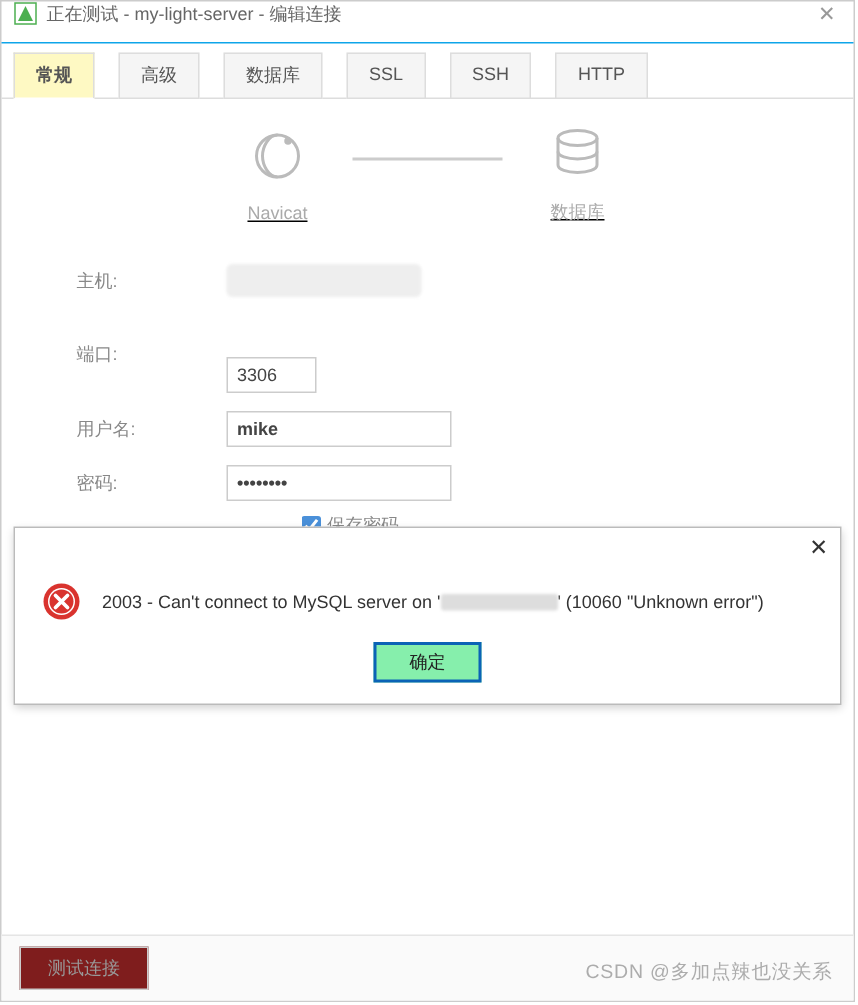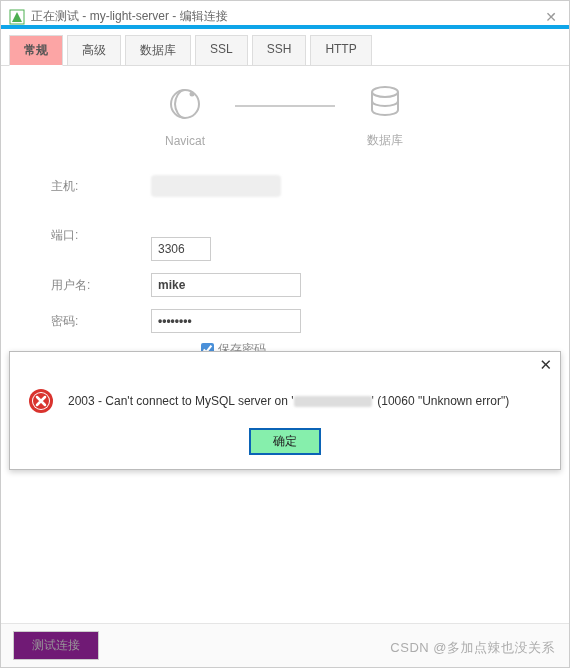--- a/index.html
+++ b/index.html
@@ -1,46 +1,46 @@
 <!DOCTYPE html>
 <html><head>
   <meta charset="utf-8">
   <style>
     * { box-sizing: border-box; margin: 0; padding: 0; font-family: "Microsoft YaHei", sans-serif; }
     body { width: 572px; height: 670px; background: #fff; position: relative; }
     .window { width: 570px; height: 668px; border: 1px solid #ccc; position: relative; background: #fff; }
-    .titlebar { height: 28px; display: flex; align-items: flex-end; padding: 0 8px; border-bottom: 4px solid #0ea5e9; font-size: 12px; color: #666; }
+    .titlebar { height: 28px; display: flex; align-items: flex-start; padding: 0 8px; border-bottom: 1px solid #0ea5e9; font-size: 12px; color: #666; }
     .app-icon { width: 16px; height: 16px; margin-right: 6px; display: inline-flex; align-items: center; justify-content: center; }
     .close-x { margin-left: auto; font-size: 14px; color: #999; cursor: pointer; padding: 0 4px; }
     .tabs { display: flex; padding-left: 8px; margin-top: 6px; }
     .tab { padding: 6px 14px; font-size: 12px; color: #555; border: 1px solid transparent; cursor: pointer; background: #f5f5f5; border: 1px solid #ddd; }
-    .tab.active { background: #fca5a5; border-bottom: 1px solid #fff; font-weight: bold; }
-    .tab + .tab { margin-left: 4px; }
+    .tab.active { background: #fef9c3; border-bottom: 1px solid #fff; font-weight: bold; }
+    .tab + .tab { margin-left: 16px; }
     .tabrow-border { border-bottom: 1px solid #ddd; margin-top: -1px; }
     .diagram { display: flex; align-items: center; justify-content: center; gap: 30px; padding: 16px 0 6px; }
-    .diagram-col { display: flex; flex-direction: column; align-items: center; gap: 6px; }
+    .diagram-col { display: flex; flex-direction: column; align-items: center; gap: 6px; text-decoration: underline; }
     .diagram-label { font-size: 12px; color: #aaa; }
     .diag-line { width: 100px; height: 2px; background: #ccc; margin-bottom: 20px; }
     .form { padding: 10px 20px 0 50px; }
     .row { display: flex; align-items: center; margin-bottom: 12px; }
     .row label { width: 100px; font-size: 12px; color: #888; }
     .txt { height: 24px; border: 1px solid #ccc; padding: 2px 6px; font-size: 12px; color: #444; }
     .txt.full { width: 340px; }
     .txt.small { width: 60px; margin-top: 28px; }
     .txt.med { width: 150px; font-weight: bold; }
     .blurred { width: 130px; height: 22px; background: #eee; border-radius: 4px; filter: blur(1px); }
     .chk-row { margin-left: 150px; display: flex; align-items: center; gap: 4px; font-size: 12px; color: #888; margin-top: -4px; }
     .dialog { position: absolute; top: 350px; left: 8px; right: 8px; border: 1px solid #bbb; background: #fff; box-shadow: 0 2px 6px rgba(0,0,0,0.2); }
     .dialog-head { display: flex; justify-content: flex-end; padding: 4px 8px; }
     .dialog-body { display: flex; align-items: center; gap: 14px; padding: 10px 18px 14px; font-size: 12px; color: #333; }
     .err-icon { width: 26px; height: 26px; flex-shrink: 0; }
     .dialog-foot { display: flex; justify-content: center; padding-bottom: 14px; }
     .btn-ok { border: 2px solid #0b63b6; background: #86efac; color: #222; font-size: 12px; padding: 3px 22px; cursor: pointer; }
     .footer { position: absolute; bottom: 0; left: 0; right: 0; height: 44px; border-top: 1px solid #e5e5e5; background: #fafafa; display: flex; align-items: center; padding: 0 12px; }
-    .btn-test { background: #701a75; border: 1px solid #ccc; color: #999; font-size: 12px; padding: 5px 18px; cursor: pointer; }
+    .btn-test { background: #7f1d1d; border: 1px solid #ccc; color: #999; font-size: 12px; padding: 5px 18px; cursor: pointer; }
     .watermark { position: absolute; bottom: 10px; right: 14px; font-size: 13px; color: rgba(120,120,120,0.6); letter-spacing: 0.5px; pointer-events: none; }
     .msg-blur { display: inline-block; width: 78px; height: 11px; background: #ddd; vertical-align: middle; border-radius: 2px; filter: blur(1px); }
   </style>
 </head>
 <body>
 
 <div class="window">
 
   <div class="titlebar">
     <span class="app-icon">

